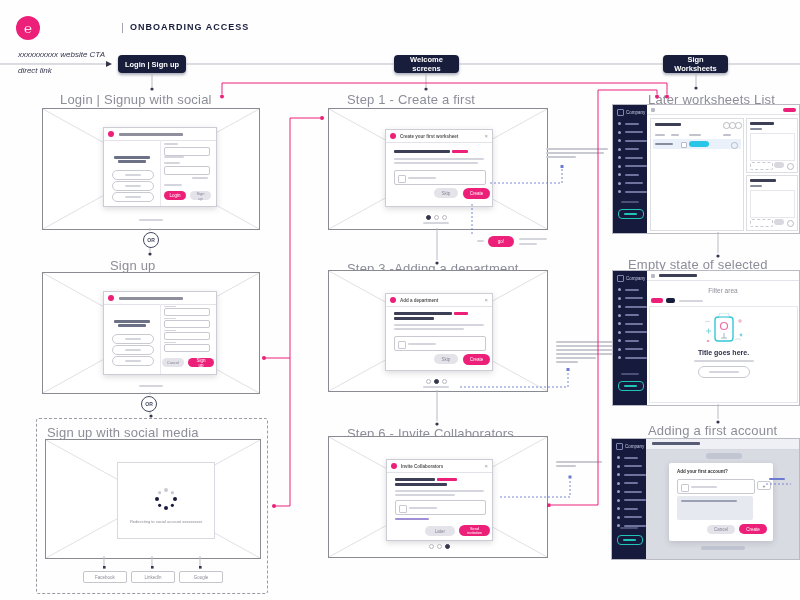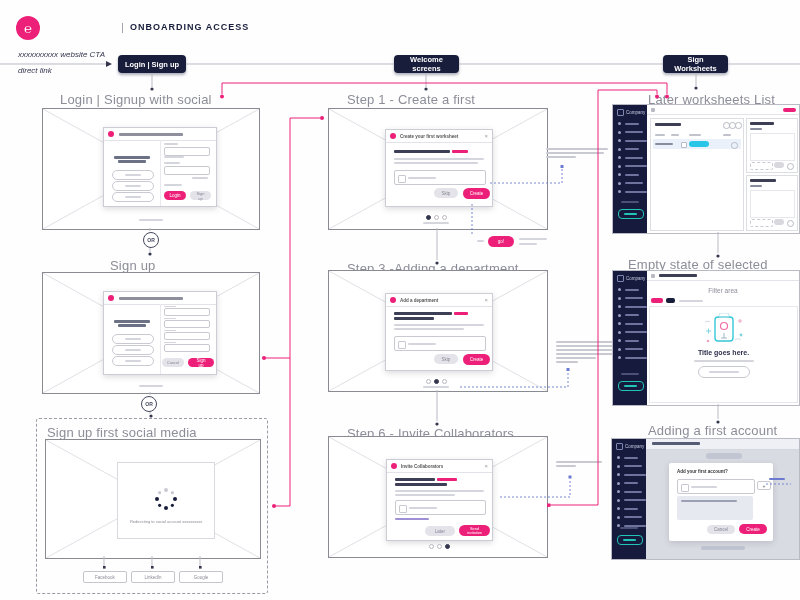--- a/index.html
+++ b/index.html
@@ -213,21 +213,21 @@
         </div>
       <button class="btn-gray" style="left:58px;top:66px;width:22px;height:9px;font-size:4px;">Cancel</button>
       <button class="btn-pink" style="left:84px;top:66px;width:26px;height:9px;">Sign up</button>
     </div>
     <span class="bar" style="left:96px;top:112px;width:24px;height:2px;"></span>
   </div>
 
   <div class="orcirc" style="left:141px;top:396px;">OR</div>
 
   <div class="dashedbox" style="left:36px;top:418px;width:230px;height:174px;">
-    <div class="lbl" style="left:10px;top:6px;width:210px;">Sign up first social media</div>
+    <div class="lbl" style="left:10px;top:6px;width:210px;">Sign up with social media</div>
     <div class="frame env" style="left:8px;top:20px;width:214px;height:118px;">
         <svg class="envsvg" viewBox="0 0 100 100" preserveAspectRatio="none">
           <g stroke="#e0e0e6" stroke-width="1" vector-effect="non-scaling-stroke">
             <line x1="0" y1="0" x2="50" y2="50" vector-effect="non-scaling-stroke"></line>
             <line x1="100" y1="0" x2="50" y2="50" vector-effect="non-scaling-stroke"></line>
             <line x1="0" y1="100" x2="50" y2="50" vector-effect="non-scaling-stroke"></line>
             <line x1="100" y1="100" x2="50" y2="50" vector-effect="non-scaling-stroke"></line>
           </g>
         </svg>
       <div class="modal" style="left:71px;top:22px;width:96px;height:75px;border:1px solid #d8d8de;box-shadow:none;">

